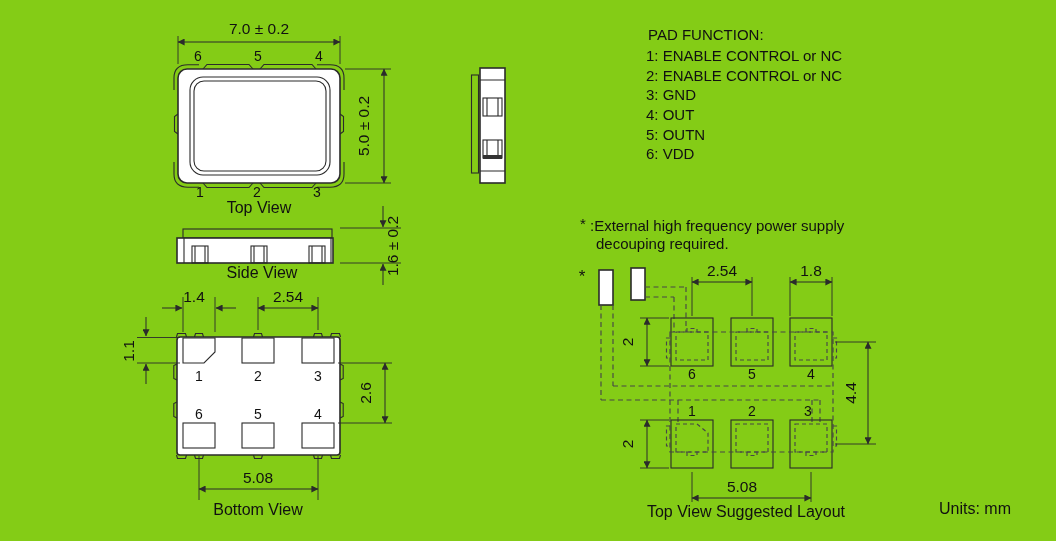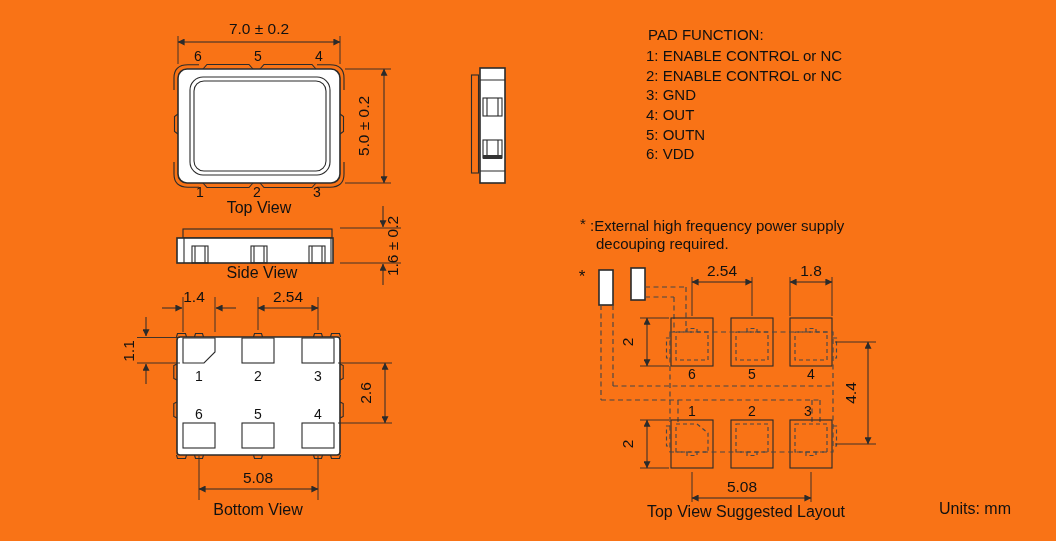--- a/index.html
+++ b/index.html
@@ -1,16 +1,16 @@
 <!DOCTYPE html>
 <html><head>
 <meta charset="utf-8">
 <style>
   html,body{margin:0;padding:0;background:#fff;}
-  .page{position:relative;width:1056px;height:541px;background:#f97316;overflow:hidden;}
+  .page{position:relative;width:1056px;height:541px;background:#84cc16;overflow:hidden;}
   svg{display:block;}
   svg text{font-family:"Liberation Sans","DejaVu Sans",sans-serif;fill:#111;}
   .t-dim{font-size:15.5px;}
   .t-pin{font-size:14px;}
   .t-label{font-size:16px;}
   .t-list{font-size:15px;}
   .t-star{font-size:17px;}
   .ln-body{fill:#fff;stroke:#2b2b2b;stroke-width:1.6;}
   .ln-thin{fill:none;stroke:#2b2b2b;stroke-width:1.1;}
   .ln-dim{fill:none;stroke:#2b2b2b;stroke-width:1;}

